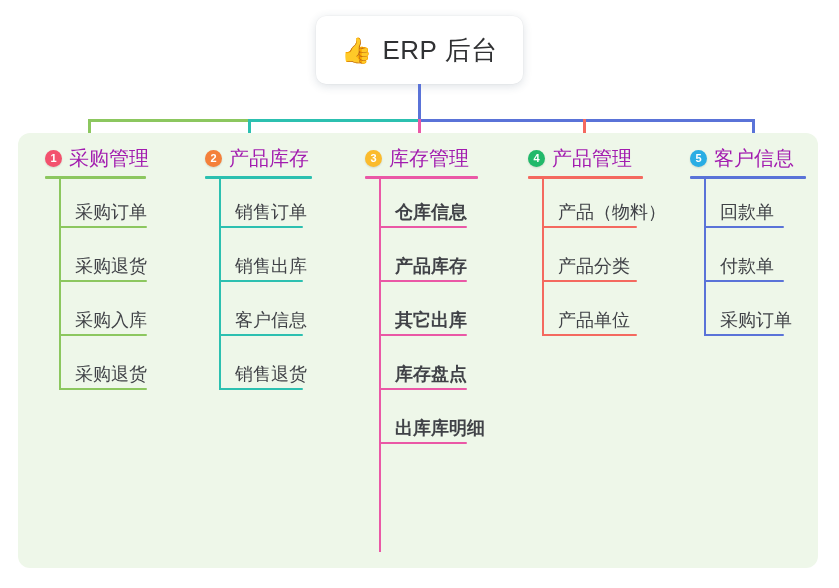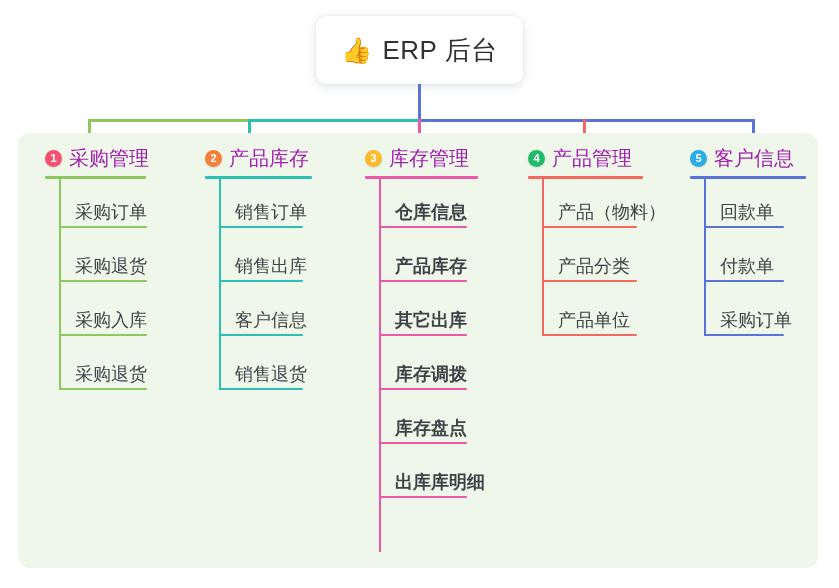--- a/index.html
+++ b/index.html
@@ -161,24 +161,20 @@
           </div>
           <div class="item">
             <span class="item-label">产品库存</span>
             <div class="item-rule" style="width: 88px; background: rgb(234, 88, 166);"></div>
           </div>
           <div class="item">
             <span class="item-label">其它出库</span>
             <div class="item-rule" style="width: 88px; background: rgb(234, 88, 166);"></div>
           </div>
           <div class="item">
-            <span class="item-label">库存调拨</span>
-            <div class="item-rule" style="width: 88px; background: rgb(234, 88, 166);"></div>
-          </div>
-          <div class="item">
             <span class="item-label">库存盘点</span>
             <div class="item-rule" style="width: 88px; background: rgb(234, 88, 166);"></div>
           </div>
           <div class="item">
             <span class="item-label">出库库明细</span>
             <div class="item-rule" style="width: 88px; background: rgb(234, 88, 166);"></div>
           </div>
         </div>
       </div>
       <div class="col" style="left: 528px;">

